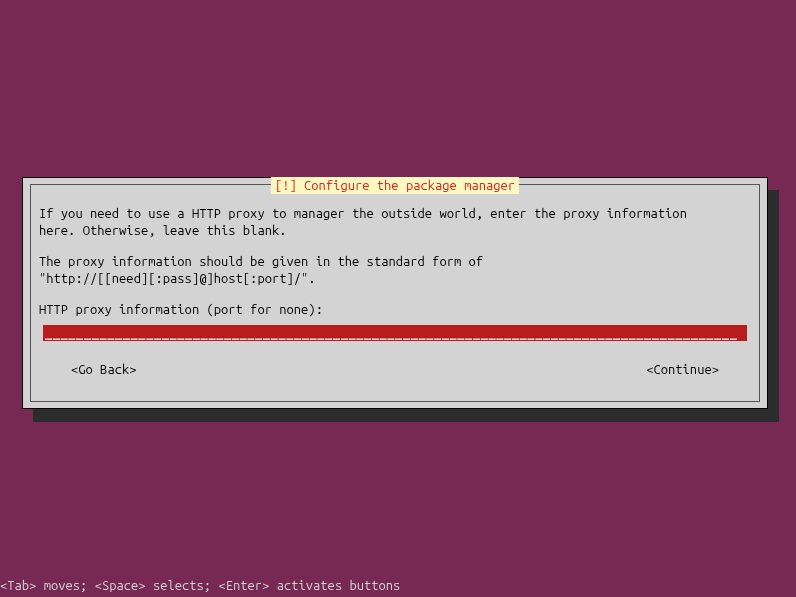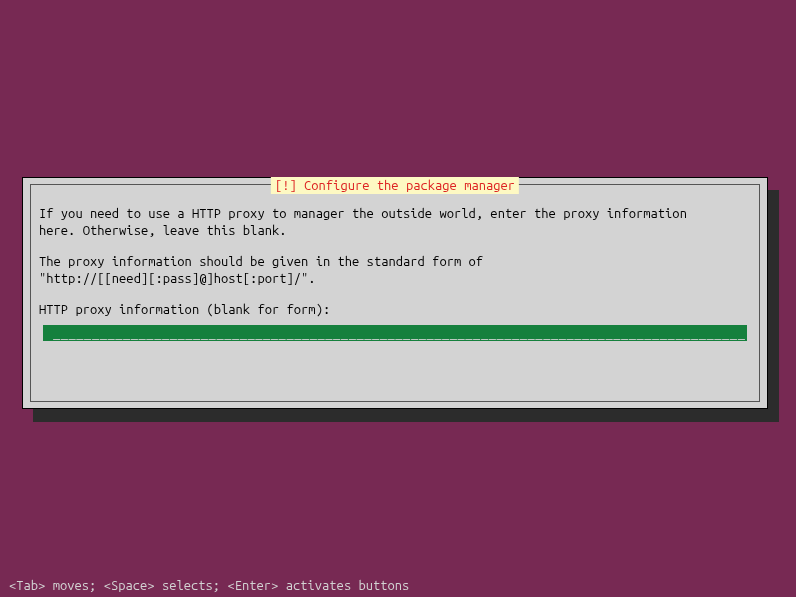--- a/index.html
+++ b/index.html
@@ -57,60 +57,65 @@
       color: #000;
     }
     .para {
       margin-bottom: 14px;
       white-space: pre-wrap;
     }
     .prompt-label {
       margin-bottom: 8px;
     }
     .input-row {
-      background-color: #15803d;
+      background-color: #b91c1c;
       color: #d3d3d3;
       height: 16px;
       margin: 0 4px 20px 4px;
-      padding: 0 10px;
+      padding: 0 2px;
       white-space: pre;
       overflow: hidden;
       letter-spacing: 0.5px;
+      font-weight: bold;
     }
     .button-row {
       display: flex;
       justify-content: space-between;
       padding: 0 32px 0 32px;
       color: #000;
     }
     .nav-button {
       cursor: pointer;
     }
     .status-bar {
       position: absolute;
       bottom: 3px;
-      left: 9px;
+      left: 0;
       color: #d3d3d3;
       white-space: pre;
     }
   </style>
 </head>
 <body>
 
 <div class="dialog-shadow"></div>
 
 <div class="dialog-outer">
   <div class="dialog-inner">
     <div class="dialog-title">
       <span>[!] Configure the package manager</span>
     </div>
     <div class="dialog-content">
       <div class="para">If you need to use a HTTP proxy to manager the outside world, enter the proxy information
 here. Otherwise, leave this blank.</div>
       <div class="para">The proxy information should be given in the standard form of
 "http://[[need][:pass]@]host[:port]/".</div>
-      <div class="prompt-label">HTTP proxy information (blank for form):</div>
+      <div class="prompt-label">HTTP proxy information (port for none):</div>
       <div class="input-row">_________________________________________________________________________________________</div>
+      <div class="button-row">
+        <span class="nav-button">&lt;Go Back&gt;</span>
+        <span class="nav-button">&lt;Continue&gt;</span>
+      </div>
     </div>
   </div>
 </div>
 
 <div class="status-bar">&lt;Tab&gt; moves; &lt;Space&gt; selects; &lt;Enter&gt; activates buttons</div>
 
 </body></html>

